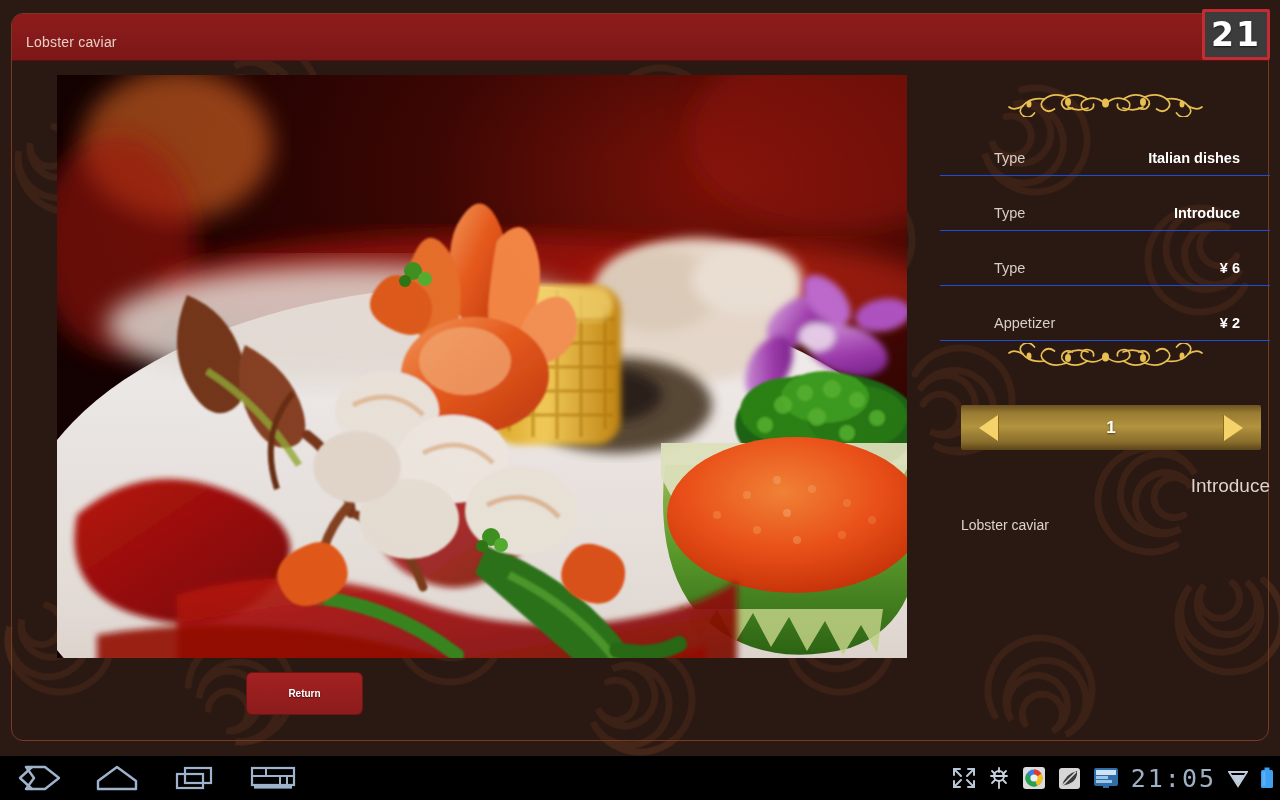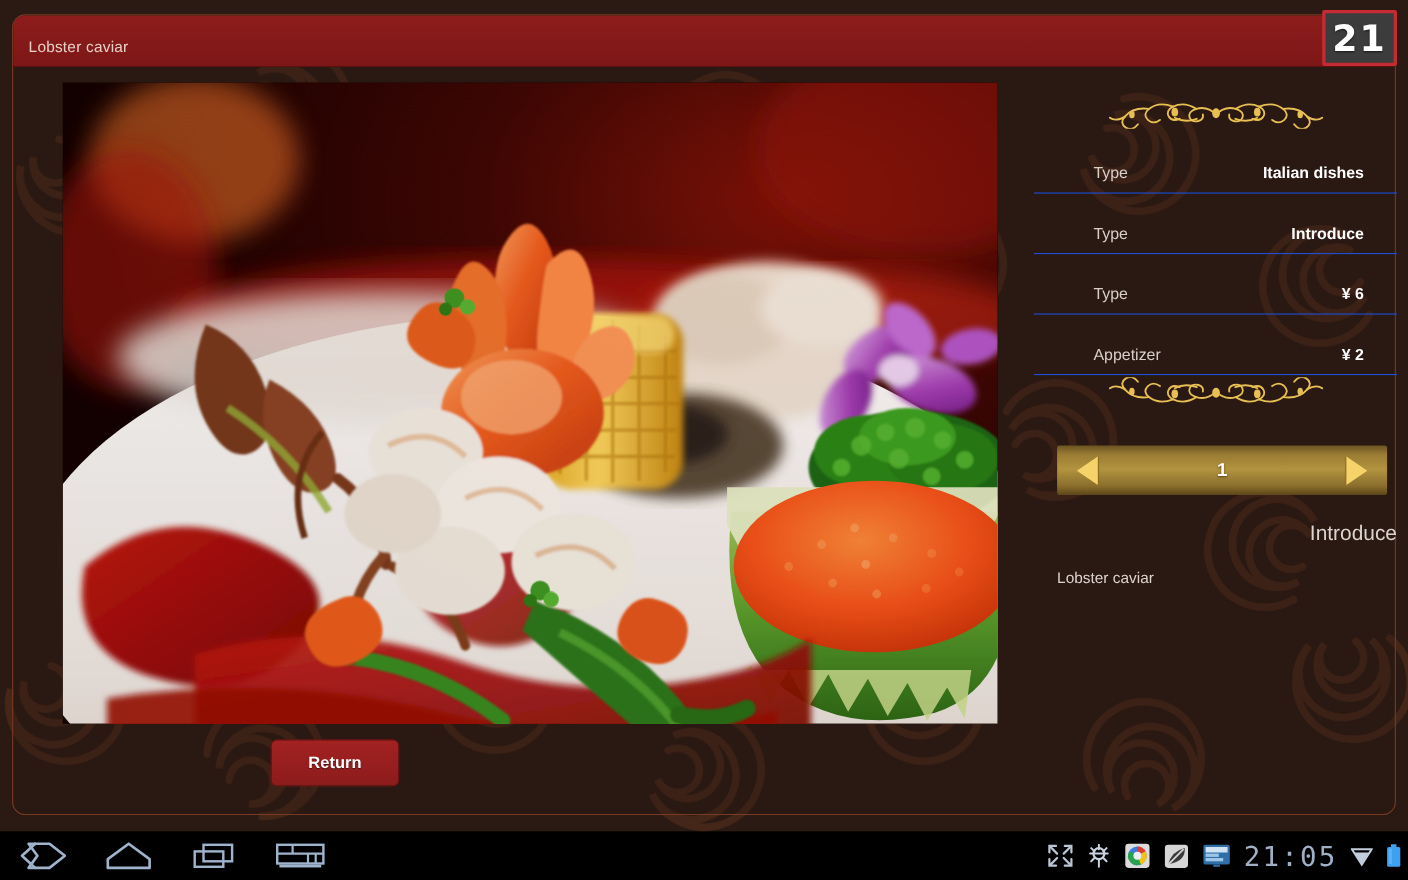--- a/index.html
+++ b/index.html
@@ -51,21 +51,21 @@
     position:absolute; left:57px; top:75px; width:850px; height:583px;
     overflow:hidden; background:#1a0605;
   }
 
   
   .btn{
     position:absolute; height:43px; border-radius:6px;
     background:linear-gradient(#a32121,#8c1c1c);
     border:1px solid #6f1414;
     display:flex; align-items:center; justify-content:center;
-    color:#fff; font-size:15px; font-weight:bold;
+    color:#fff; font-size:10px; font-weight:bold;
     text-shadow:0 1px 1px rgba(0,0,0,.55);
     cursor:pointer;
   }
   #btn-return{ left:246px; top:672px; width:117px; }
   #btn-addmore{ left:600px; top:672px; width:117px; }
 
   
   .panel{ position:absolute; left:940px; top:75px; width:330px; height:600px; }
   .flourish{ display:block; width:225px; height:28px; margin:14px auto 0; }
   .flourish.bottom{ transform:scaleY(-1); margin-top:2px; }

